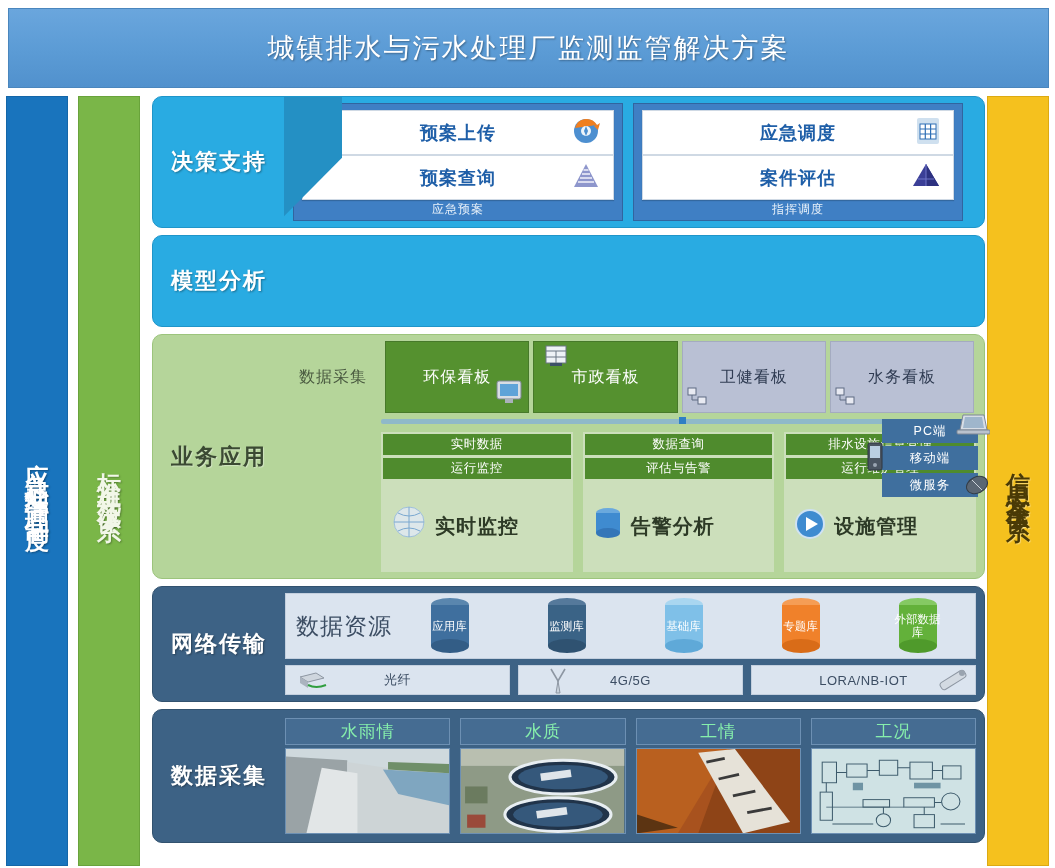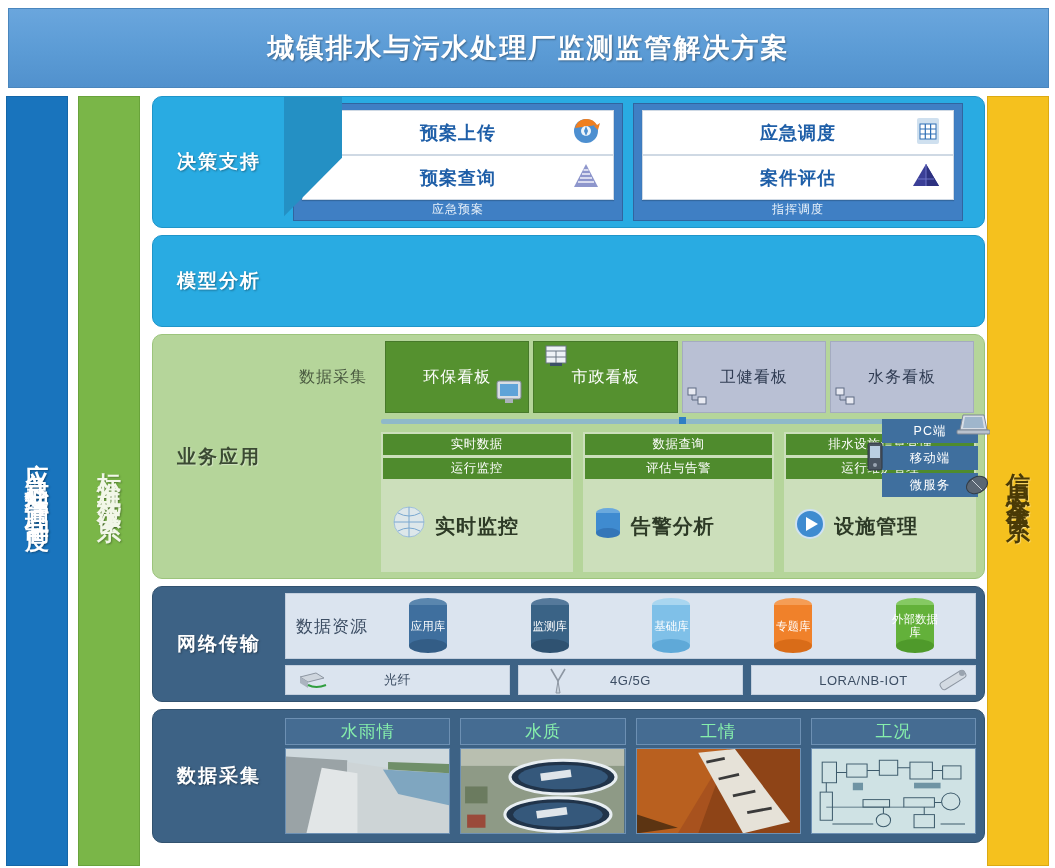--- a/index.html
+++ b/index.html
@@ -12,21 +12,21 @@
   .page{position:relative;width:1055px;height:868px;box-sizing:border-box;padding:0;}
 
   
   .header{
     position:absolute;left:8px;top:8px;width:1039px;height:78px;
     background:linear-gradient(180deg,#6aa6dd 0%,#5b9bd5 55%,#5191cd 100%);
     border:1px solid #4a86bd;
     display:flex;align-items:center;justify-content:center;
   }
   .header-title{
-    color:#ffffff;font-size:27px;font-weight:bold;letter-spacing:2px;
+    color:#ffffff;font-size:27px;font-weight:normal;letter-spacing:2px;
     text-shadow:1px 1px 2px rgba(0,0,0,.35);
   }
 
   
   .pillar{
     position:absolute;top:96px;height:770px;
     display:flex;align-items:center;justify-content:center;
     box-sizing:border-box;
   }
   .pillar span{
@@ -42,21 +42,21 @@
   #pillar-security span{color:#4a3a06;text-shadow:1px 1px 1px rgba(255,255,255,.35);}
 
   
   .center{
     position:absolute;left:152px;top:96px;width:833px;height:770px;
     display:flex;flex-direction:column;gap:7px;box-sizing:border-box;
   }
 
   .band{position:relative;border-radius:10px;box-sizing:border-box;display:flex;align-items:center;}
   .band-label{
-    flex:0 0 132px;text-align:center;color:#ffffff;font-size:19px;font-weight:bold;
+    flex:0 0 132px;text-align:center;color:#ffffff;font-size:22px;font-weight:bold;
     letter-spacing:2px;text-shadow:1px 1px 2px rgba(0,0,0,.35);
     z-index:3;position:relative;
   }
   .band-body{flex:1 1 auto;position:relative;height:100%;}
 
   
   .wedge{
     position:absolute;left:-1px;top:0;width:58px;height:100%;
     z-index:1;pointer-events:none;
   }
@@ -132,21 +132,21 @@
     display:flex;align-items:center;justify-content:center;position:relative;letter-spacing:1px;
   }
 
   
   #band-network{height:116px;background:#3d6285;border:1px solid #32526f;}
   .net-inner{position:absolute;left:0;right:8px;top:6px;bottom:6px;display:flex;flex-direction:column;gap:6px;}
   .net-top{
     flex:1 1 auto;background:#dbe4ef;border:1px solid #c3cfde;
     display:flex;align-items:center;gap:10px;padding:0 10px;box-sizing:border-box;
   }
-  .net-top .res-label{font-size:17px;color:#3c4d63;letter-spacing:1px;white-space:nowrap;}
+  .net-top .res-label{font-size:23px;color:#3c4d63;letter-spacing:1px;white-space:nowrap;}
   .db-wrap{display:flex;align-items:center;gap:22px;flex:1 1 auto;justify-content:space-around;}
   .db{width:52px;height:60px;position:relative;display:flex;align-items:center;justify-content:center;}
   .db .db-txt{position:relative;z-index:2;color:#ffffff;font-size:11.5px;text-align:center;line-height:13px;}
   .net-bot{height:30px;display:flex;gap:8px;}
   .net-pipe{
     flex:1 1 0;background:#dbe4ef;border:1px solid #c3cfde;
     display:flex;align-items:center;justify-content:center;position:relative;
     font-size:13px;color:#3c4d63;letter-spacing:.5px;
   }
 

